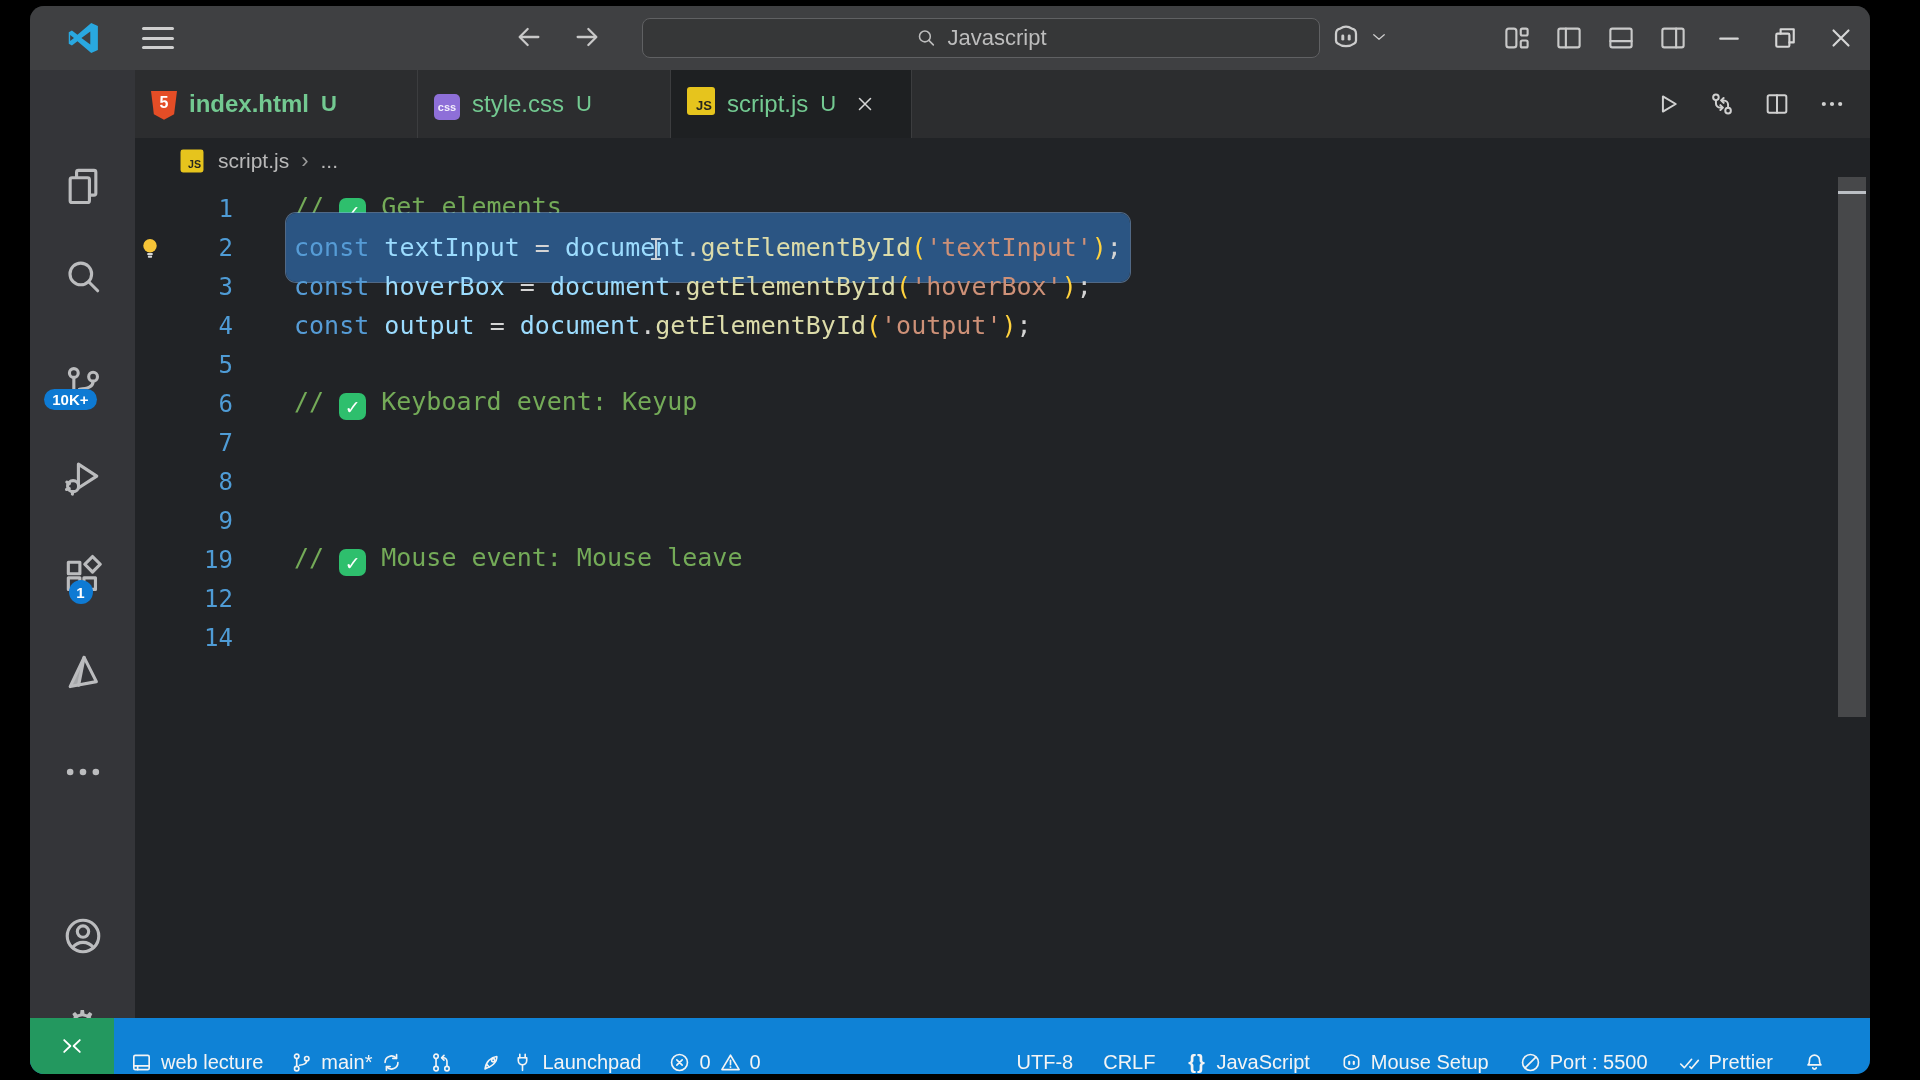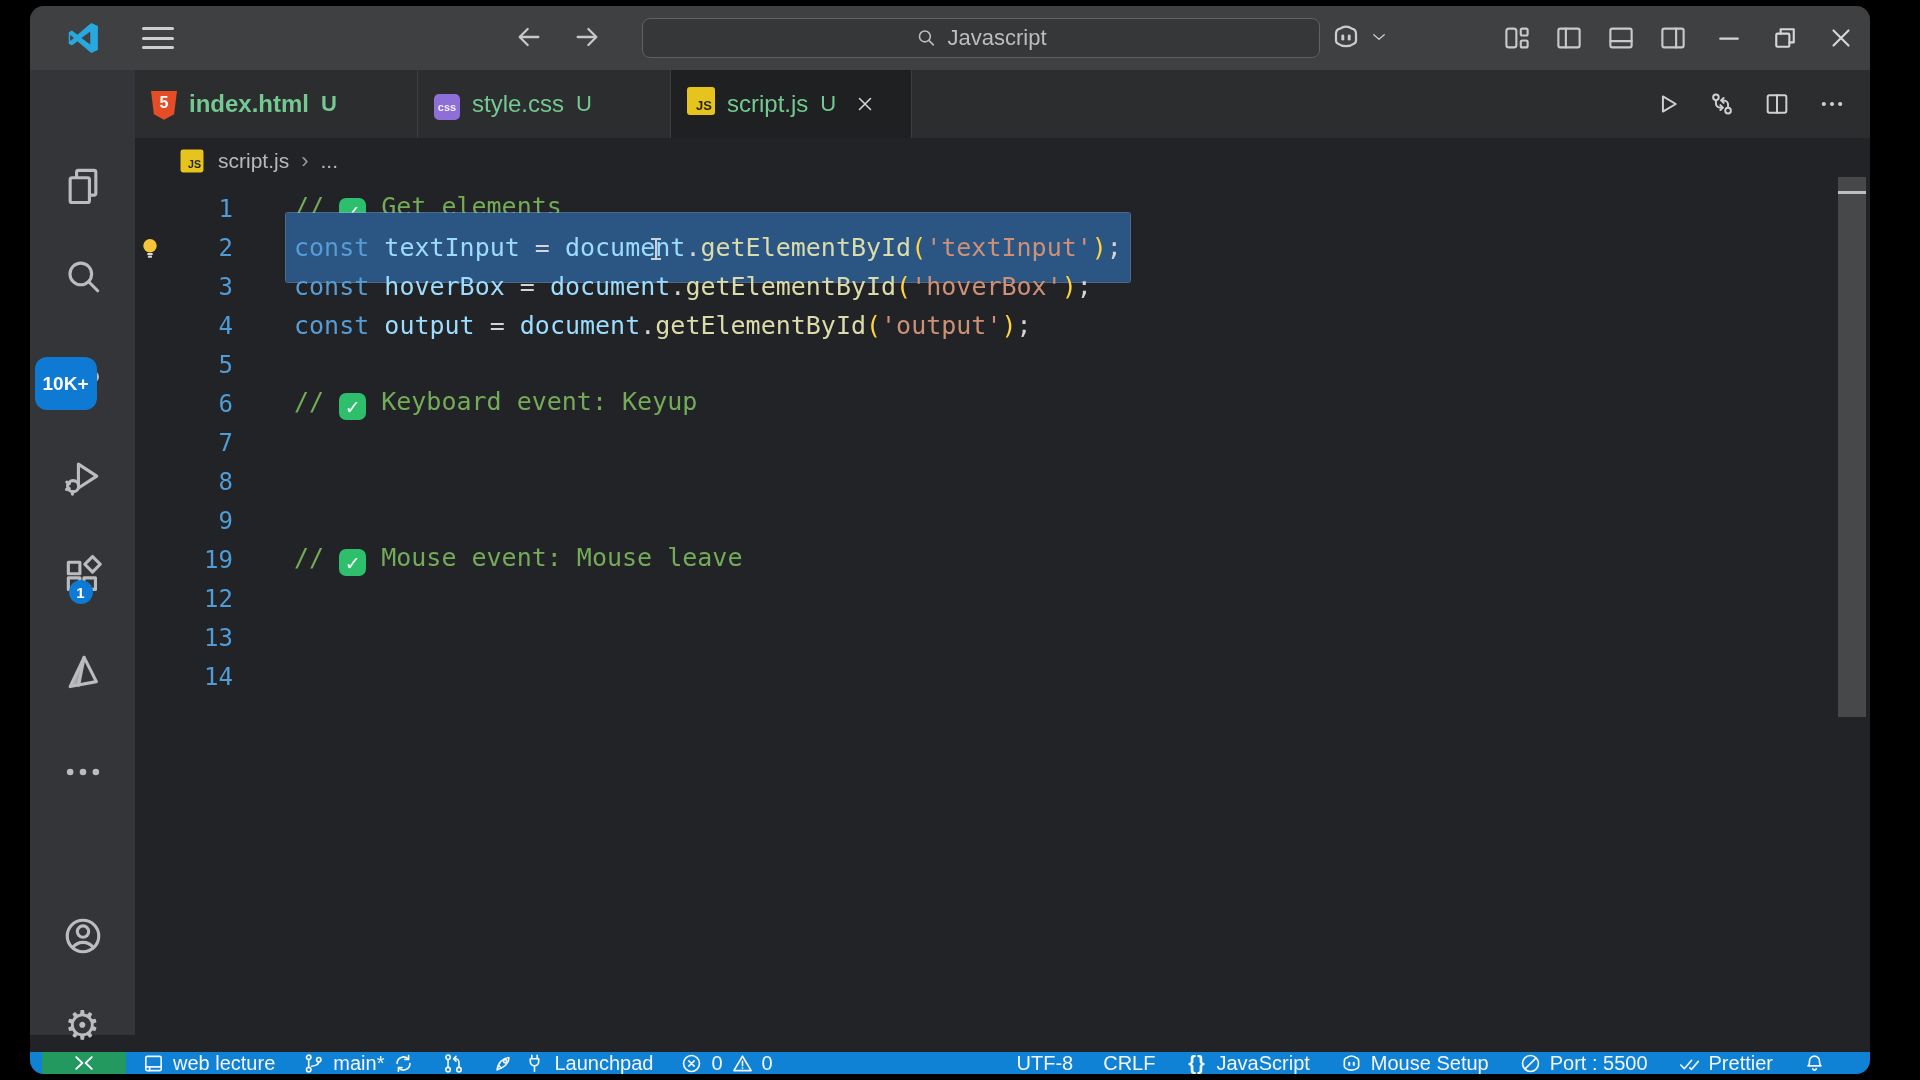--- a/index.html
+++ b/index.html
@@ -27,21 +27,21 @@
   .tb-layouts{position:absolute;left:1472px;top:17px;display:flex;gap:22px;color:#c9c9c9;}
   .tb-layouts .icon{width:30px;height:30px;cursor:pointer;}
   .tb-winctl{position:absolute;left:1684px;top:17px;display:flex;gap:26px;color:#d6d6d6;}
   .tb-winctl .icon{width:30px;height:30px;cursor:pointer;}
 
   
   .activitybar{position:absolute;left:0;top:64px;width:105px;bottom:39px;background:var(--actbg);}
   .act-item{position:absolute;left:0;width:105px;height:56px;display:flex;align-items:center;justify-content:center;color:#bbbcbe;cursor:pointer;}
   .act-item .icon{width:44px;height:44px;position:relative;}
   .act-badge{position:absolute;background:#0e7ad3;color:#fff;font-weight:bold;border-radius:12px;
-    font-size:19px;padding:18px 8px;right:8px;bottom:-4px;line-height:17px;}
+    font-size:15px;padding:2px 8px;right:8px;bottom:-4px;line-height:17px;}
   .act-badge.round{padding:0;width:24px;height:24px;border-radius:50%;display:flex;align-items:center;justify-content:center;right:12px;bottom:-6px;font-size:15px;}
 
   
   .tabbar{position:absolute;left:105px;top:64px;right:0;height:68px;background:#2c2d2f;display:flex;}
   .tab{height:100%;display:flex;align-items:center;gap:12px;padding:0 16px;border-right:1px solid #3c3d3f;
     color:#73c991;font-size:24px;cursor:pointer;white-space:nowrap;}
   .tab.active{background:#1e2022;}
   .tab .mod{font-size:22px;color:#73c991;}
   .tab .tab-close{width:22px;height:22px;color:#d5d5d5;margin-left:6px;}
   .chip{display:inline-flex;align-items:center;justify-content:center;flex:none;}
@@ -60,36 +60,36 @@
   .breadcrumb{position:absolute;left:43px;top:0;height:46px;display:flex;align-items:center;gap:12px;
     color:#b9b9b9;font-size:21px;}
   .breadcrumb .sep{color:#9a9a9a;font-size:22px;}
   .breadcrumb .bc-item{cursor:pointer;}
   #code-lines{position:absolute;left:0;top:51px;right:40px;}
   .line{display:flex;align-items:center;height:39px;font-family:"DejaVu Sans Mono",monospace;font-size:25px;}
   .line .bulb{width:30px;padding-left:2px;flex:none;display:flex;align-items:center;}
   .line .bulb .icon{width:26px;height:26px;}
   .line .num{width:68px;flex:none;text-align:right;color:#4f9cd6;font-size:24px;}
   .line .text{margin-left:61px;white-space:pre;}
-  .line .sel{background:#2b5583;border-radius:2px;box-shadow:0 0 0 1px rgba(130,175,230,.5);
+  .line .sel{background:#2b5583;border-radius:10px;box-shadow:0 0 0 1px rgba(130,175,230,.5);
     padding:20px 8px;margin-left:-8px;}
   .tok-cm{color:#74ab58;} .tok-kw{color:#569cd6;} .tok-vr{color:#9cdcfe;} .tok-pl{color:#d4d4d4;}
   .tok-fn{color:#dcdcaa;} .tok-br{color:#ffd23e;} .tok-st{color:#ce9178;}
   .checkbox{display:inline-flex;width:27px;height:27px;background:#2ebf6d;border-radius:7px;
     align-items:center;justify-content:center;color:#fff;font-size:19px;font-weight:bold;
     font-family:"DejaVu Sans",sans-serif;vertical-align:-4px;}
   .scrollbar{position:absolute;right:4px;top:39px;width:28px;height:540px;background:#47484a;cursor:pointer;}
   .scroll-mark{position:absolute;left:0;top:14px;width:100%;height:3px;background:#bcc0c5;}
   .ibeam{position:absolute;left:520px;top:100px;width:2px;height:22px;background:#e9e9e9;opacity:.85;}
   .ibeam::before,.ibeam::after{content:"";position:absolute;left:-4px;width:10px;height:2px;background:#e9e9e9;}
   .ibeam::before{top:0;} .ibeam::after{bottom:0;}
 
   
-  .statusbar{position:absolute;left:0;bottom:0;width:100%;height:22px;background:#0f82d6;color:#f4f4f4;
-    font-size:20px;display:flex;align-items:flex-start;padding-left:12px;}
+  .statusbar{position:absolute;left:0;bottom:0;width:100%;height:56px;background:#0f82d6;color:#f4f4f4;
+    font-size:20px;display:flex;align-items:flex-end;}
   .sb-remote{width:84px;height:100%;background:#23985f;display:flex;align-items:center;justify-content:center;flex:none;cursor:pointer;}
   .sb-remote .icon{width:26px;height:26px;color:#fff;}
   .sb-left{display:flex;align-items:center;gap:27px;margin-left:16px;}
   .sb-right{position:absolute;right:44px;display:flex;align-items:center;gap:30px;}
   .sb-item{display:flex;align-items:center;gap:8px;cursor:pointer;white-space:nowrap;}
   .sb-item .icon{width:23px;height:23px;color:#f4f4f4;}
   .braces-glyph{font-size:20px;font-weight:bold;letter-spacing:1px;}
 
   .icon svg{width:100%;height:100%;display:block;}
 </style>
@@ -392,25 +392,20 @@
           <span class="bulb"></span>
           <span class="num">19</span>
           <span class="text"><span><span class="tok-cm">// </span><span class="checkbox">✓</span><span class="tok-cm"> Mouse event: Mouse leave</span></span></span>
         </div>
         <div class="line">
           <span class="bulb"></span>
           <span class="num">12</span>
         </div>
         <div class="line">
           <span class="bulb"></span>
-          <span class="num">13</span>
-          <span class="text"></span>
-        </div>
-        <div class="line">
-          <span class="bulb"></span>
           <span class="num">14</span>
           <span class="text"></span>
         </div>
       </div>
     <div class="scrollbar">
       <div class="scroll-mark"></div>
     </div>
     <div class="ibeam"></div>
   </div>
 

